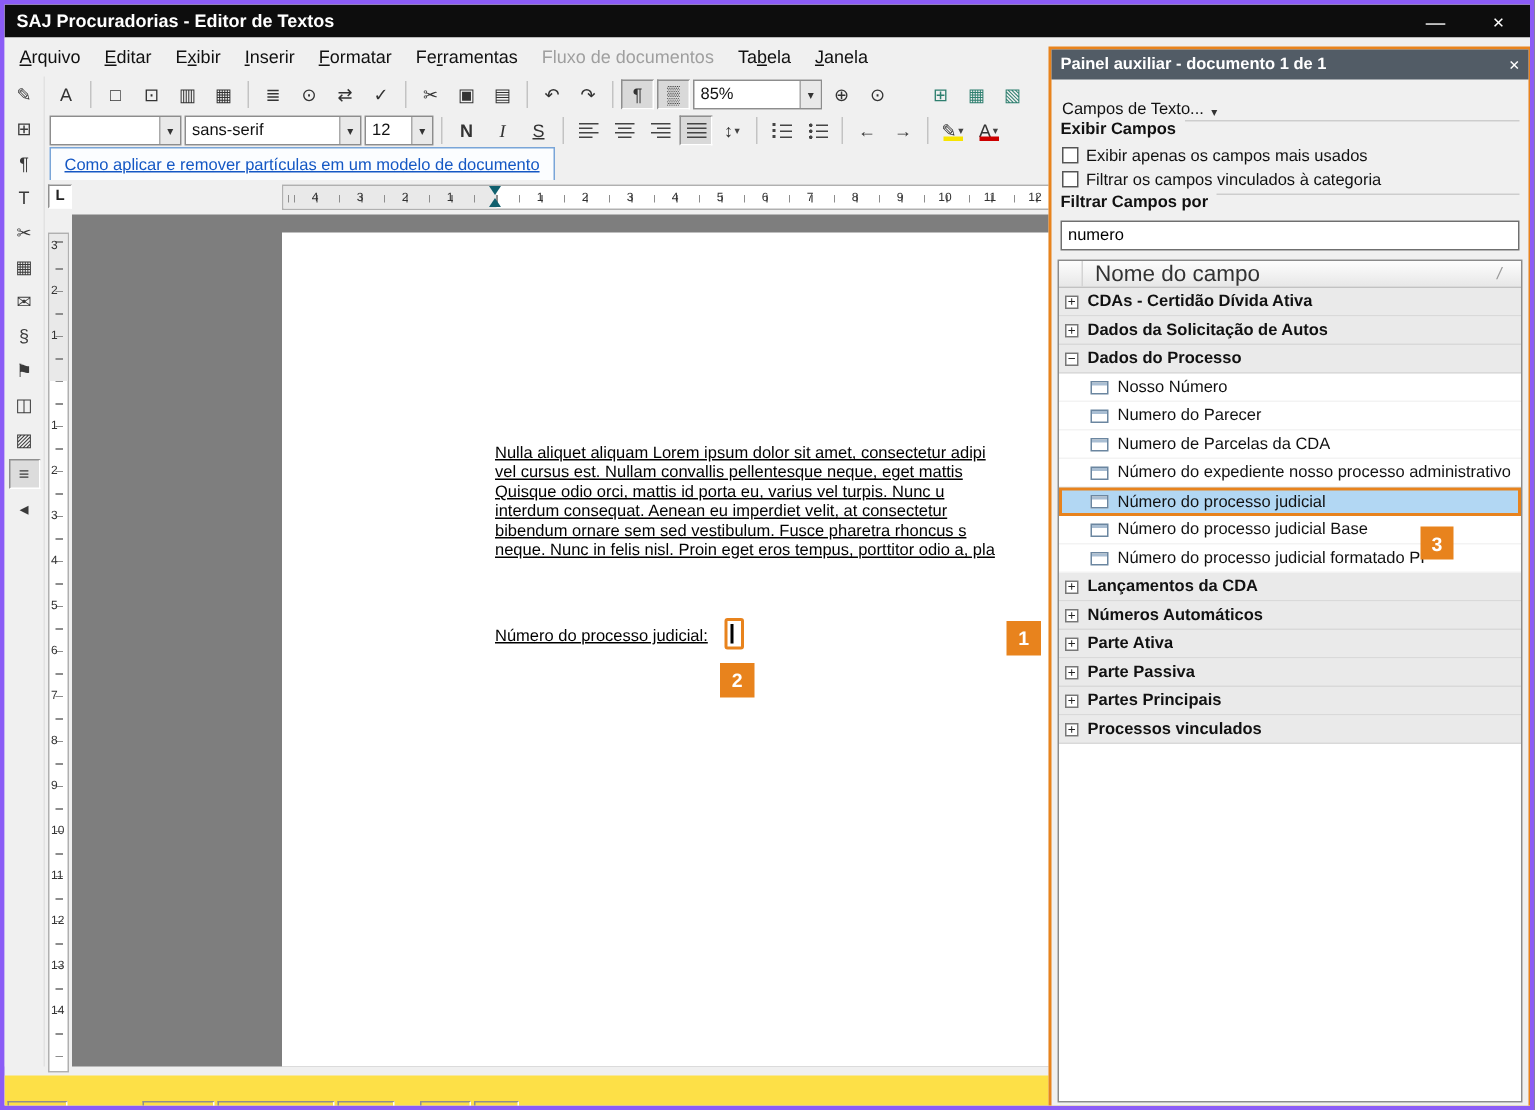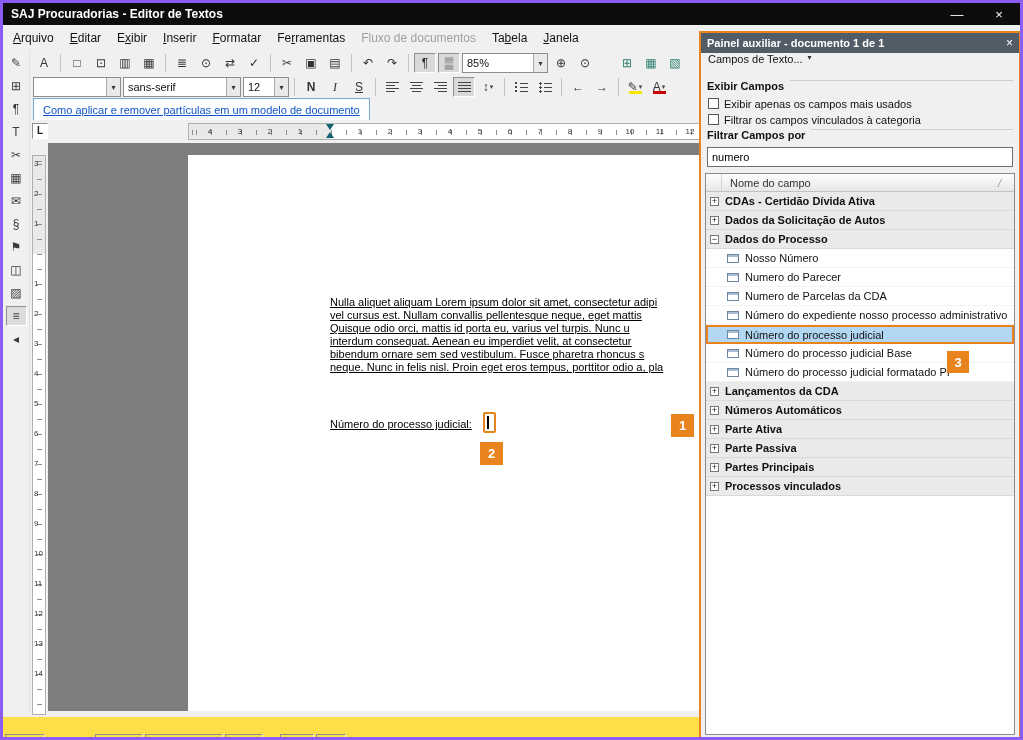--- a/index.html
+++ b/index.html
@@ -72,34 +72,34 @@
   
   .statusbar{position:absolute;left:0;right:0;top:714px;height:26px;background:#fde047;display:flex;align-items:flex-start;padding:0 2px;gap:2px}
   .statcells{display:flex;align-items:center;gap:2px}
   .seg{height:20px;border:1px solid;border-color:#8f8f8f #fff #fff #8f8f8f;font-size:11px;display:flex;align-items:center;justify-content:center;color:#222;flex:none;white-space:nowrap}
   .seg.big{flex:1;justify-content:flex-start;overflow:hidden}
   .statmsg{margin-left:130px;font-size:11px;color:#222;white-space:nowrap}
   
   .panel{position:absolute;left:696px;top:28px;width:322px;height:710px;background:#f0f0f0;border:2px solid var(--accent,#e8831d);z-index:20}
   .phead{position:absolute;left:0;top:0;right:0;height:20px;background:#525c66;color:#fff;display:flex;align-items:center;padding:0 6px;font-size:11px;font-weight:bold}
   .pclose{margin-left:auto;font-size:12px;font-weight:normal}
-  .pcat{position:absolute;left:0;top:20px;right:0;height:26px;display:flex;align-items:flex-start;padding-left:7px;font-size:11px;color:#111}
+  .pcat{position:absolute;left:0;top:20px;right:0;height:26px;display:flex;align-items:flex-end;padding-left:7px;font-size:11px;color:#111}
   .pcaret{font-size:8px;margin-left:5px;color:#333}
   .psec{position:absolute;left:0;right:0;height:14px;display:flex;align-items:flex-start;padding:0 6px}
   .s1{top:47px}.s2{top:96px}
   .plabel{font-size:11px;font-weight:bold;color:#111;white-space:nowrap}
   .divline{flex:1;height:1px;background:#cdcdcd;margin-left:6px}
   .cbrow{position:absolute;left:0;right:0;height:15px;display:flex;align-items:center;padding-left:7px;font-size:11px;color:#111;gap:5px;white-space:nowrap}
   .r1{top:63px}.r2{top:79px}
   .cb{width:11px;height:11px;background:#fff;border:1px solid #555;flex:none}
   .pfilter{position:absolute;left:6px;right:6px;top:114px;height:20px;border:1px solid #6f6f6f;font-family:inherit;font-size:11px;padding:0 4px;background:#fff;width:calc(100% - 12px)}
   .plist{position:absolute;left:4px;right:4px;top:140px;bottom:4px;background:#fff;border:1px solid #8a8a8a;overflow:hidden}
   .plhead{height:18px;background:linear-gradient(#fdfdfd,#e7e7e7);border-bottom:1px solid #c2c2c2;display:flex;align-items:center}
   .plh0{width:16px;align-self:stretch;border-right:1px solid #d4d4d4}
-  .plh1{flex:1;font-size:11px;color:#333;padding-left:8px}
+  .plh1{flex:1;font-size:15px;color:#333;padding-left:8px}
   .plh2{width:16px;color:#999;font-size:11px;font-style:italic}
   .prow{height:19px;display:flex;align-items:center;font-size:11px;color:#111;white-space:nowrap;overflow:hidden;border-bottom:1px solid #f3f3f3}
   .grp{background:#eaeaea;font-weight:bold;border-bottom:1px solid #d9d9d9;padding-left:4px}
   .itm{padding-left:21px}
   .exp{width:9px;height:9px;border:1px solid #777;background:#fff;font-size:9px;line-height:7px;text-align:center;margin-right:6px;flex:none;font-weight:normal;color:#222}
   .fic{width:12px;height:9px;border:1px solid #6b86a0;background:#fff;box-shadow:inset 0 2px 0 #a9bed3;margin-right:6px;flex:none}
   .sel{background:#b2d7f3;border:2px solid var(--accent,#e8831d);padding-left:19px}
   .b3{left:241px;top:177px;width:22px;height:22px}
   .ptext{overflow:hidden}
 </style>

